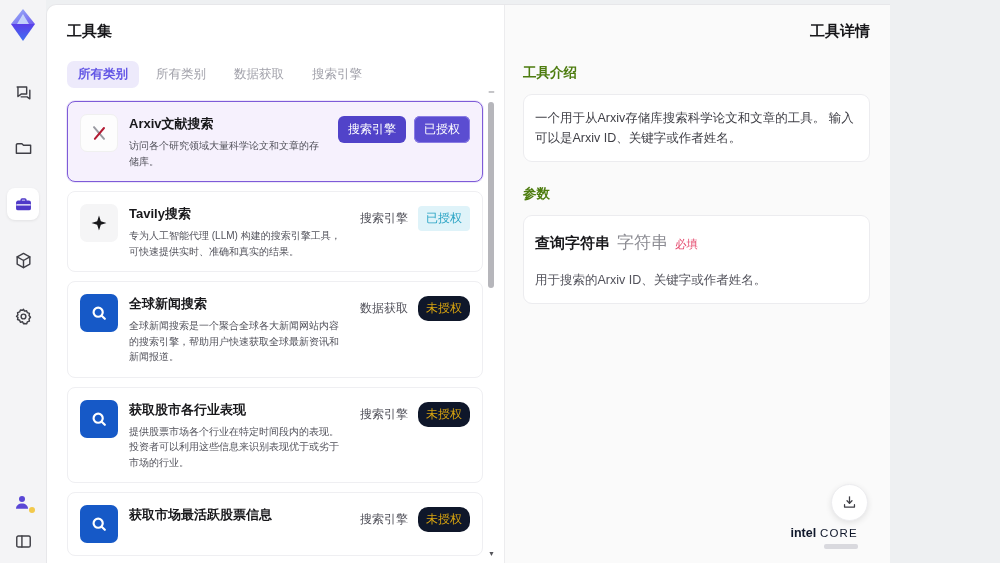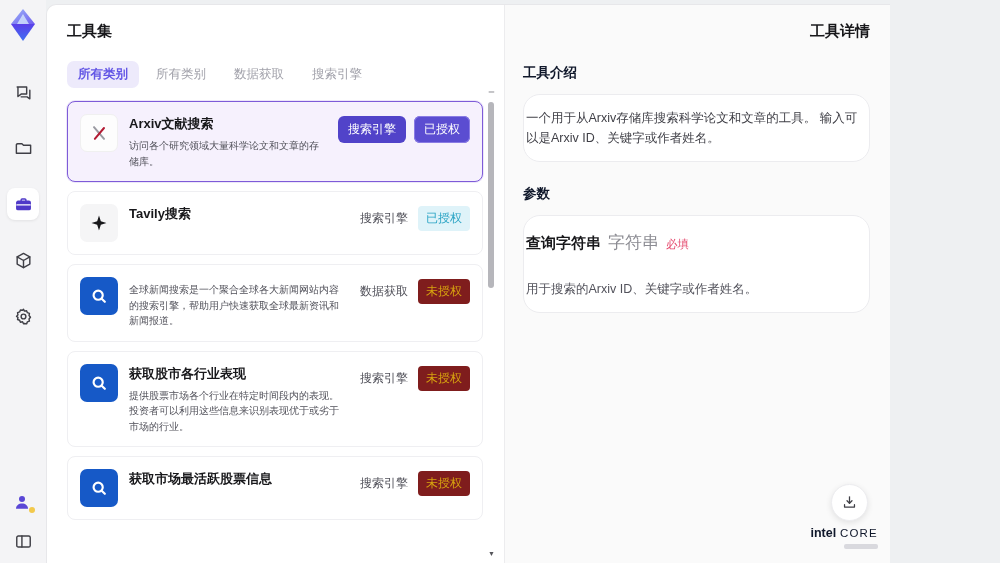--- a/index.html
+++ b/index.html
@@ -36,46 +36,46 @@
   .tool-icon.white { background:#fdfdfd; border:1px solid #f0f0f0; }
   .tool-icon.gray { background:#f5f5f6; }
   .tool-icon.blue { background:#1659c7; }
   .tool-text { max-width:248px; }
   .tool-title { font-size:13px; font-weight:bold; color:#18181b; margin-top:1px; }
   .tool-desc { font-size:10px; color:#52525b; line-height:1.55; margin-top:5px; }
   .tool-tags { margin-left:auto; display:flex; gap:8px; align-items:flex-start; flex-shrink:0; padding-top:2px; }
   .cat-label { font-size:12px; color:#52525b; padding:4px 2px; white-space:nowrap; }
   .badge { font-size:12px; padding:4px 8px; border-radius:4px; white-space:nowrap; }
   .badge.auth { background:#dff3f9; color:#2ba4c5; }
-  .badge.unauth { background:#7f1d1d; color:#d7a30f; }
+  .badge.unauth { background:#0f172a; color:#d7a30f;border-radius:10px; }
   .tag-purple { font-size:12px; color:#ffffff; background:#5143c9; padding:5px 10px; border-radius:6px; white-space:nowrap; }
   .tag-purple.lite { background:#5b4dd1; box-shadow:inset 0 0 0 1px #8a7ce4; }
 
   
   .vscroll { position:absolute; right:9px; top:88px; bottom:6px; width:7px; }
   .vscroll .arrow { position:absolute; left:0; width:7px; font-size:7px; line-height:7px; color:#55555a; text-align:center; }
   .vscroll .up { top:-1px; color:#9a9aa0; }
   .vscroll .down { bottom:0; }
   .vscroll .thumb { position:absolute; top:9px; left:0; width:6px; height:186px; background:#b6b6bb; border-radius:3px; }
 
   
   .detail-panel { flex:1; background:#fafafa; border-left:1px solid #ececee; padding:17px 20px 0 18px; position:relative; }
   .detail-title { font-size:15px; font-weight:bold; color:#18181b;text-align:right; }
-  .section-h { font-size:13.5px; font-weight:bold; color:#0f172a; margin-top:23px; }
-  .info-box { background:#ffffff; border:1px solid #ececef; border-radius:17px; padding:13px 2px; margin-top:12px; font-size:12.5px; color:#3f3f46; line-height:1.6; }
+  .section-h { font-size:13.5px; font-weight:bold; color:#4d7c0f; margin-top:23px; }
+  .info-box { background:#ffffff; border:1px solid #ececef; border-radius:9px; padding:13px 11px; margin-top:12px; font-size:12.5px; color:#3f3f46; line-height:1.6; }
   .param-head { display:flex; align-items:baseline; gap:7px; }
   .param-name { font-size:15px; font-weight:bold; color:#18181b; }
   .param-type { font-size:17px; color:#8b8b92; }
   .param-req { font-size:11.5px; color:#e5486c; }
-  .param-desc { font-size:12.5px; color:#52525b; margin-top:23px; }
+  .param-desc { font-size:12.5px; color:#52525b; margin-top:14px; }
 
   
   .fab { position:absolute; right:22px; bottom:42px; width:37px; height:37px; border-radius:50%; background:#fff; border:1px solid #ededf0; box-shadow:0 2px 6px rgba(0,0,0,.10); display:flex; align-items:center; justify-content:center; cursor:pointer; }
   .fab svg { width:17px; height:17px; stroke:#3f3f46; fill:none; stroke-width:1.8; stroke-linecap:round; stroke-linejoin:round; }
-  .brand { position:absolute; right:12px; bottom:14px; text-align:center; }
+  .brand { position:absolute; right:32px; bottom:14px; text-align:center; }
   .brand-text { font-size:12.5px; color:#0f172a; letter-spacing:.3px; }
   .brand-text b { font-weight:bold; letter-spacing:0; }
   .brand-sub { width:34px; height:5px; background:#d9d9de; border-radius:2px; margin:3px 0 0 auto; }
 </style>
 </head>
 <body>
 
 <div class="app">
 
   <div class="rail">
@@ -177,35 +177,37 @@
         </div>
 
         <div class="card">
           <div class="tool-icon gray">
             <svg viewBox="0 0 24 24" width="20" height="20" fill="#18181b">
                 <path d="M12 3l2.2 6.8L21 12l-6.8 2.2L12 21l-2.2-6.8L3 12l6.8-2.2L12 3z"></path>
               </svg>
           </div>
           <div class="tool-text">
             <div class="tool-title">Tavily搜索</div>
+            <div class="tool-desc">专为人工智能代理 (LLM) 构建的搜索引擎工具，可快速提供实时、准确和真实的结果。</div>
           </div>
           <div class="tool-tags">
             <span class="cat-label">搜索引擎</span>
             <span class="badge auth">已授权</span>
           </div>
         </div>
 
         <div class="card">
           <div class="tool-icon blue">
             <svg viewBox="0 0 24 24" width="20" height="20" fill="none" stroke="#fff" stroke-width="2.6" stroke-linecap="round">
                 <circle cx="11" cy="11" r="5.5"></circle>
                 <path d="M15.5 15.5L19 19"></path>
               </svg>
           </div>
           <div class="tool-text">
+            <div class="tool-title">全球新闻搜索</div>
             <div class="tool-desc">全球新闻搜索是一个聚合全球各大新闻网站内容的搜索引擎，帮助用户快速获取全球最新资讯和新闻报道。</div>
           </div>
           <div class="tool-tags">
             <span class="cat-label">数据获取</span>
             <span class="badge unauth">未授权</span>
           </div>
         </div>
 
         <div class="card">
           <div class="tool-icon blue">

